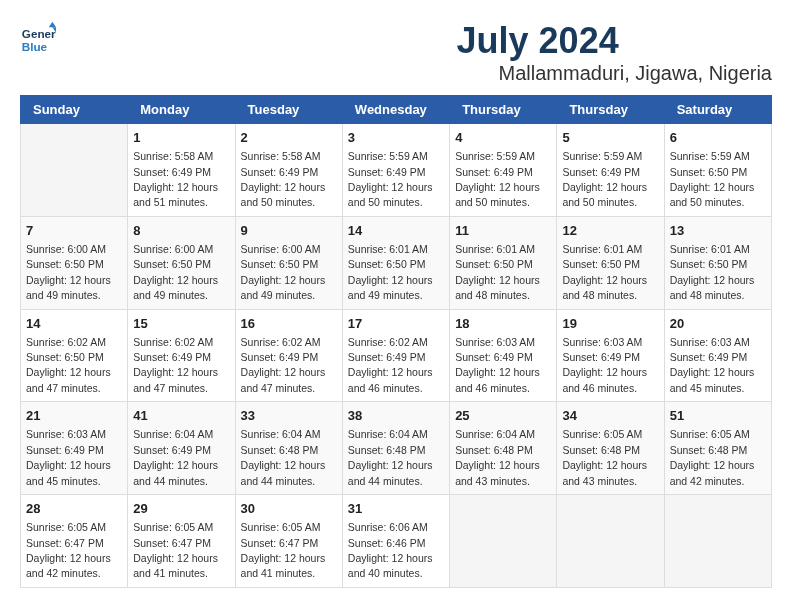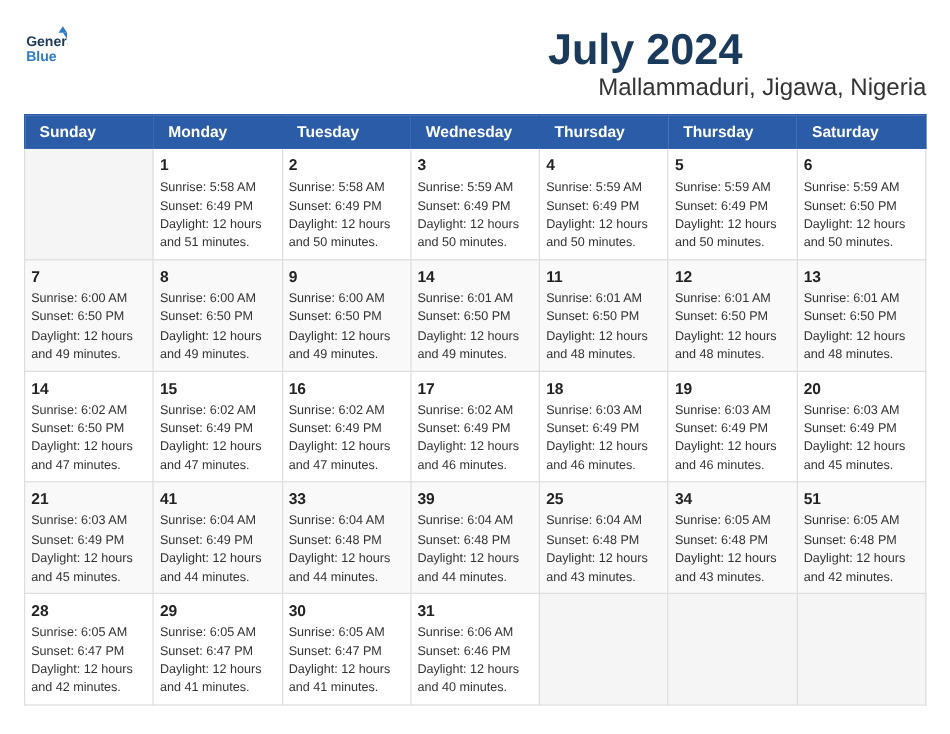--- a/index.html
+++ b/index.html
@@ -205,21 +205,21 @@
         <span class="day-info">Sunset: 6:49 PM</span><br>
         <span class="day-info">Daylight: 12 hours and 45 minutes.</span></td>
         <td><span class="day-num">41</span>
         <span class="day-info">Sunrise: 6:04 AM</span><br>
         <span class="day-info">Sunset: 6:49 PM</span><br>
         <span class="day-info">Daylight: 12 hours and 44 minutes.</span></td>
         <td><span class="day-num">33</span>
         <span class="day-info">Sunrise: 6:04 AM</span><br>
         <span class="day-info">Sunset: 6:48 PM</span><br>
         <span class="day-info">Daylight: 12 hours and 44 minutes.</span></td>
-        <td><span class="day-num">39</span>
+        <td><span class="day-num">38</span>
         <span class="day-info">Sunrise: 6:04 AM</span><br>
         <span class="day-info">Sunset: 6:48 PM</span><br>
         <span class="day-info">Daylight: 12 hours and 44 minutes.</span></td>
         <td><span class="day-num">25</span>
         <span class="day-info">Sunrise: 6:04 AM</span><br>
         <span class="day-info">Sunset: 6:48 PM</span><br>
         <span class="day-info">Daylight: 12 hours and 43 minutes.</span></td>
         <td><span class="day-num">34</span>
         <span class="day-info">Sunrise: 6:05 AM</span><br>
         <span class="day-info">Sunset: 6:48 PM</span><br>

